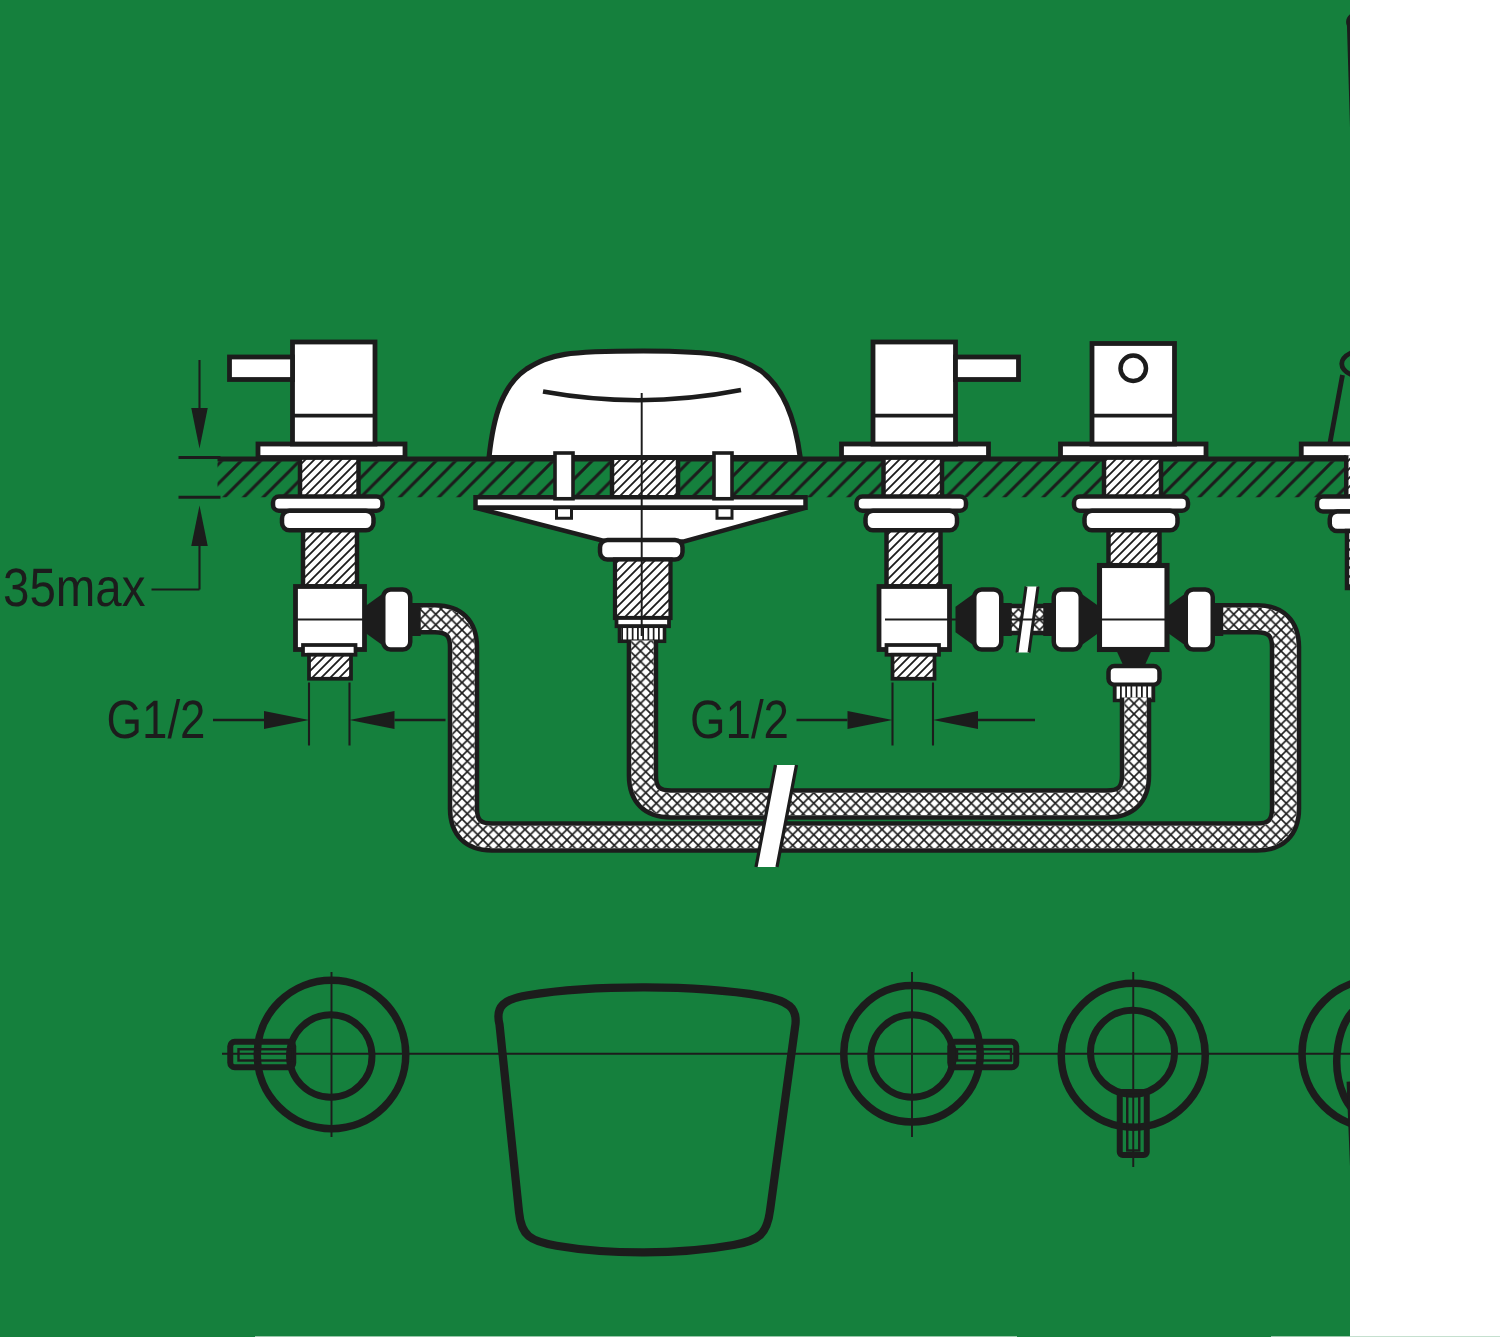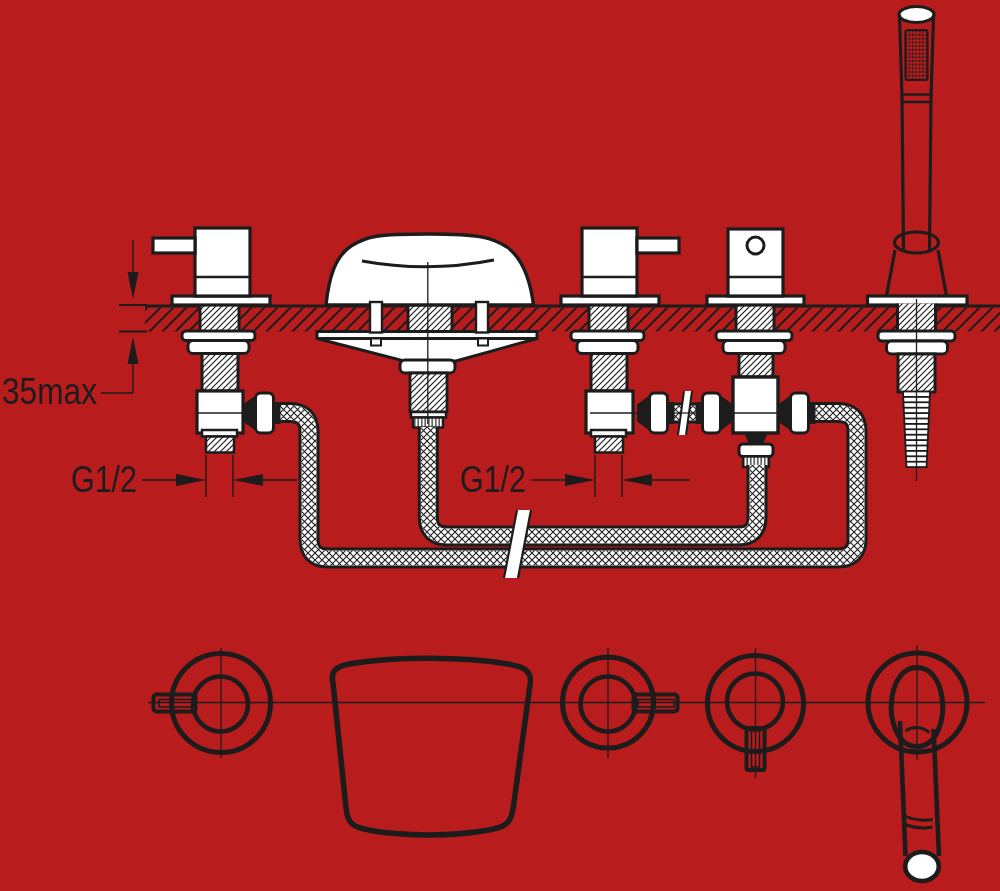--- a/index.html
+++ b/index.html
@@ -1,16 +1,16 @@
 <!DOCTYPE html>
 <html><head>
 <meta charset="utf-8">
 <style>
   html,body{margin:0;padding:0;background:#ffffff;}
-  .canvas{width:1000px;height:891px;background:#b91c1c;overflow:hidden;}
+  .canvas{width:900px;height:891px;background:#15803d;overflow:hidden;}
   svg{display:block;}
   .lbl{font-family:"Liberation Sans", sans-serif;fill:#1c1c1c;}
 </style>
 </head>
 <body>
 
 <div class="canvas">
 <svg width="1000" height="891" viewBox="0 0 1000 891" xmlns="http://www.w3.org/2000/svg">
   <defs>
     <pattern id="deckHatch" width="13" height="13" patternUnits="userSpaceOnUse">

